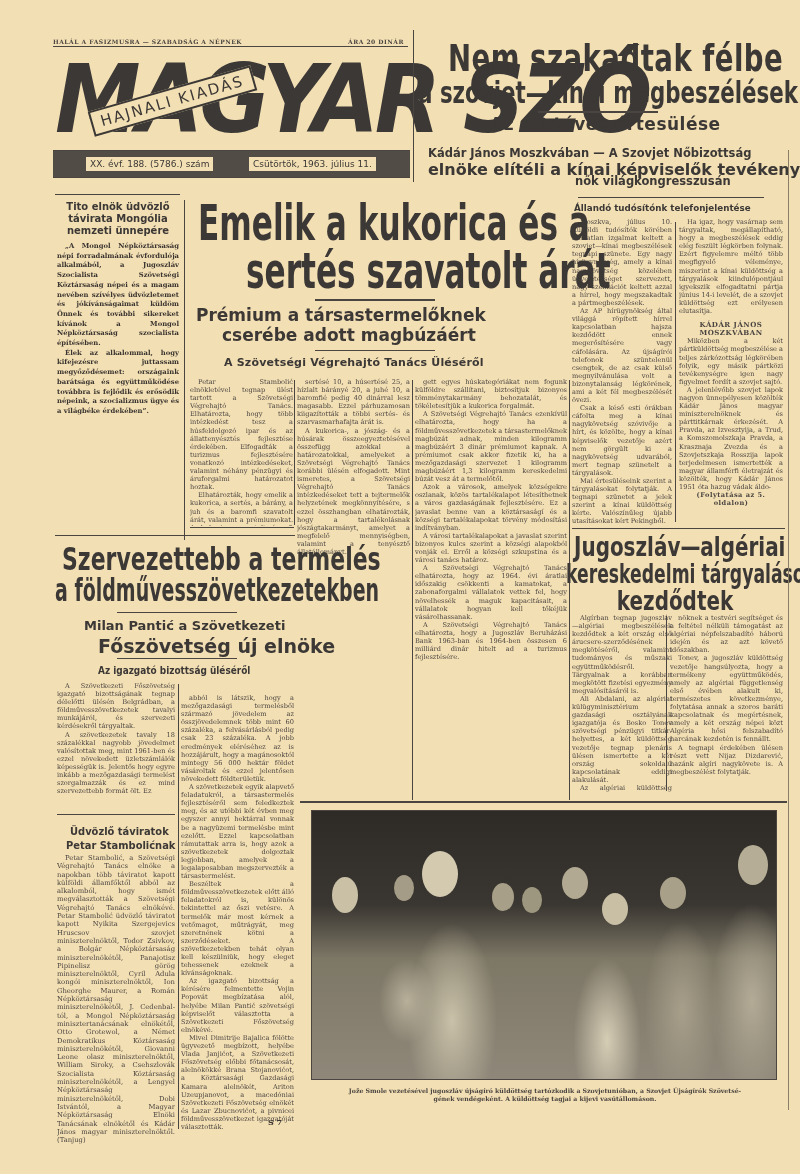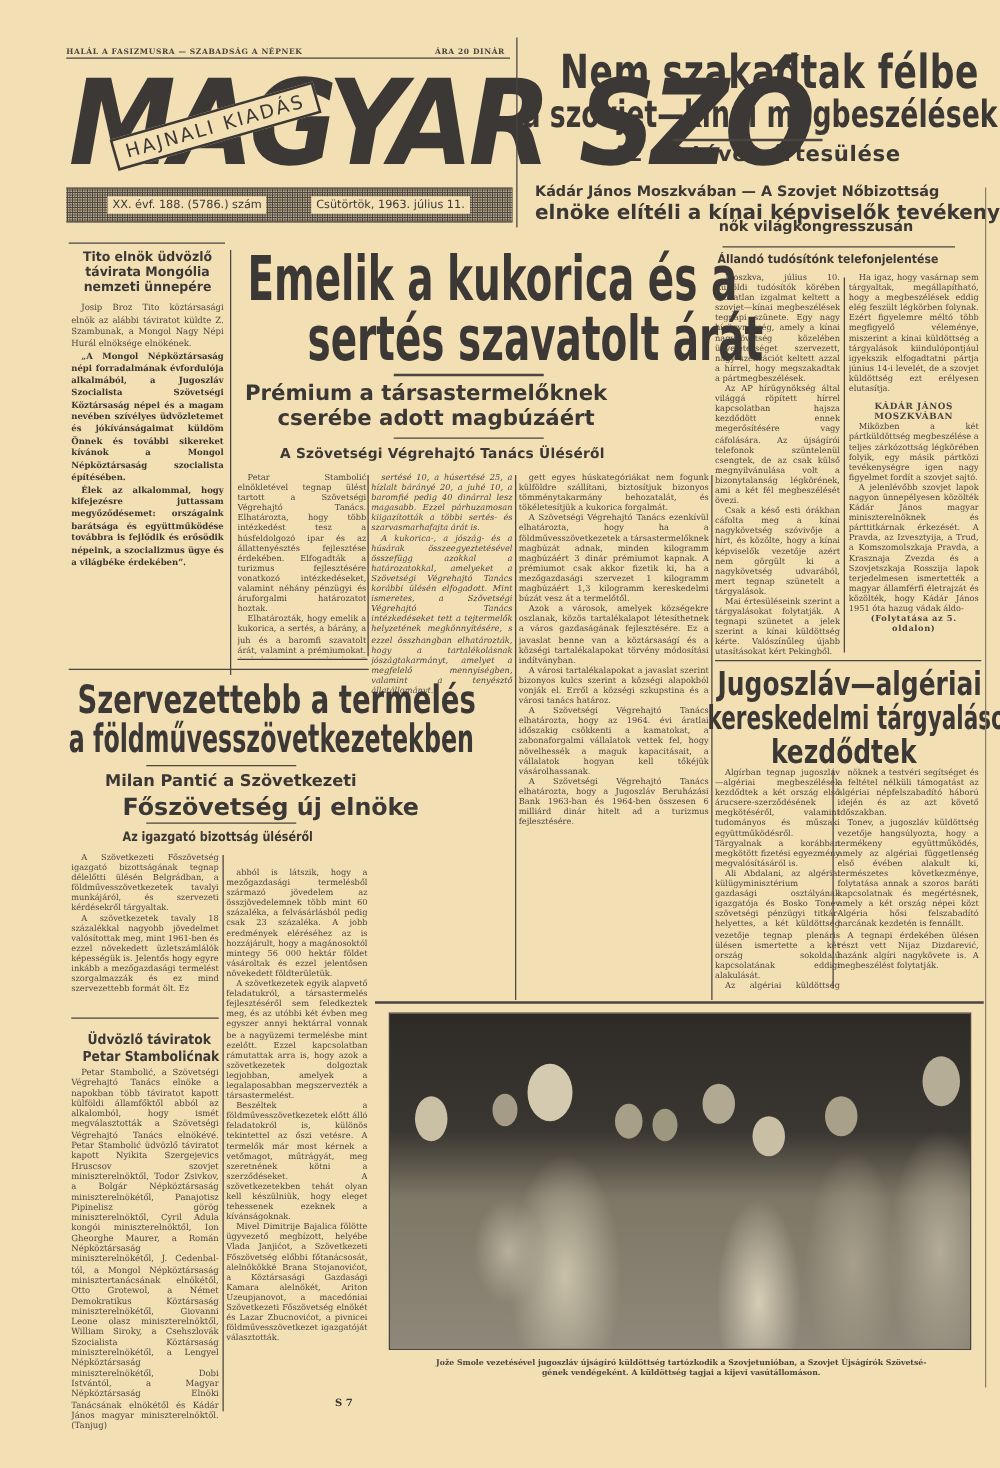--- a/index.html
+++ b/index.html
@@ -97,40 +97,39 @@
     <p class="center-bold" style="margin-top:6px;">KÁDÁR JÁNOS MOSZKVÁBAN</p>
     <p>Miközben a két pártküldöttség megbeszélése a teljes zárkózottság légkörében folyik, egy másik pártközi tevékenységre igen nagy figyelmet fordít a szovjet sajtó.</p>
     <p>A jelenlévőbb szovjet lapok nagyon ünnepélyesen közölték Kádár János magyar miniszterelnöknek és párttitkárnak érkezését. A Pravda, az Izvesztyija, a Trud, a Komszomolszkaja Pravda, a Krasznaja Zvezda és a Szovjetszkaja Rosszija lapok terjedelmesen ismertették a magyar államférfi életrajzát és közölték, hogy Kádár János 1951 óta hazug vádak áldo-</p>
     <p class="center-bold" style="font-size:6.6px;">(Folytatása az 5. oldalon)</p>
   </div>
   <div class="rule-h" style="left:572px;top:528px;width:213px;"></div>
 
   <div class="rule-h" style="left:55px;top:194px;width:125px;"></div>
   <div class="abs sub-bold" style="left:57px;top:200px;width:122px;font-size:10.5px;text-align:center;white-space:normal;line-height:12px;transform:scaleX(0.95);">Tito elnök üdvözlő távirata Mongólia nemzeti ünnepére</div>
   <div class="col" style="left:57px;top:242px;width:122px;height:275px;font-size:6.8px;line-height:9.7px;">
-    <p>Josip Broz Tito köztársasági elnök az alábbi táviratot küldte Z. Szambunak, a Mongol Nagy Népi Hurál elnöksége elnökének.</p>
     <p class="bold">„A Mongol Népköztársaság népi forradalmának évfordulója alkalmából, a Jugoszláv Szocialista Szövetségi Köztársaság népei és a magam nevében szívélyes üdvözletemet és jókívánságaimat küldöm Önnek és további sikereket kívánok a Mongol Népköztársaság szocialista építésében.</p>
     <p class="bold">Élek az alkalommal, hogy kifejezésre juttassam megyőződésemet: országaink barátsága és együttműködése továbbra is fejlődik és erősödik népeink, a szocializmus ügye és a világbéke érdekében”.</p>
   </div>
   <div class="rule-v" style="left:184px;top:200px;height:340px;"></div>
 
   <div class="abs hl-condensed" style="left:198px;top:198px;font-size:38px;transform:scaleX(0.82) scaleY(1.3);">Emelik a kukorica és a</div>
   <div class="abs hl-condensed" style="left:246px;top:246px;font-size:38px;transform:scaleX(0.82) scaleY(1.3);">sertés szavatolt árát</div>
   <div class="rule-h thick" style="left:315px;top:299px;width:120px;"></div>
   <div class="abs sub-bold" style="left:222px;top:326px;font-size:17px;">cserébe adott magbúzáért</div>
   <div class="abs sub-bold" style="left:196px;top:306px;font-size:17px;">Prémium a társastermelőknek</div>
   <div class="rule-h" style="left:315px;top:350px;width:120px;"></div>
   <div class="abs sub-bold" style="left:224px;top:357px;font-size:11px;letter-spacing:0.2px;">A Szövetségi Végrehajtó Tanács Üléséről</div>
 
   <div class="col" style="left:190px;top:378px;width:103px;height:148px;">
     <p>Petar Stambolić elnökletével tegnap ülést tartott a Szövetségi Végrehajtó Tanács. Elhatározta, hogy több intézkedést tesz a húsfeldolgozó ipar és az állattenyésztés fejlesztése érdekében. Elfogadták a turizmus fejlesztésére vonatkozó intézkedéseket, valamint néhány pénzügyi és áruforgalmi határozatot hoztak.</p>
     <p>Elhatározták, hogy emelik a kukorica, a sertés, a bárány, a juh és a baromfi szavatolt árát, valamint a prémiumokat. A kukorica szavatolt ára 2 dinárral, a zsír-</p>
   </div>
   <div class="rule-v" style="left:294px;top:380px;height:145px;"></div>
-  <div class="col" style="left:297px;top:378px;width:113px;height:420px;font-style:italic;">
+  <div class="col" style="left:297px;top:378px;width:113px;height:420px;">
     <p>sertésé 10, a húsertésé 25, a hízlalt bárányé 20, a juhé 10, a baromfié pedig 40 dinárral lesz magasabb. Ezzel párhuzamosan kiigazították a többi sertés- és szarvasmarhafajta árát is.</p>
     <p>A kukorica-, a jószág- és a húsárak összeegyeztetésével összefügg azokkal a határozatokkal, amelyeket a Szövetségi Végrehajtó Tanács korábbi ülésén elfogadott. Mint ismeretes, a Szövetségi Végrehajtó Tanács intézkedéseket tett a tejtermelők helyzetének megkönnyítésére, s ezzel összhangban elhatározták, hogy a tartalékolásnak jószágtakarmányt, amelyet a megfelelő mennyiségben, valamint a tenyésztő állatállományt.</p>
   </div>
   <div class="rule-v" style="left:412px;top:380px;height:420px;"></div>
   <div class="col" style="left:415px;top:378px;width:152px;height:420px;">
     <p>gett egyes húskategóriákat nem fogunk külföldre szállítani, biztosítjuk bizonyos tömménytakarmány behozatalát, és tökéletesítjük a kukorica forgalmát.</p>
     <p>A Szövetségi Végrehajtó Tanács ezenkívül elhatározta, hogy ha a földművesszövetkezetek a társastermelőknek magbúzát adnak, minden kilogramm magbúzáért 3 dinár prémiumot kapnak. A prémiumot csak akkor fizetik ki, ha a mezőgazdasági szervezet 1 kilogramm magbúzáért 1,3 kilogramm kereskedelmi búzát vesz át a termelőtől.</p>
     <p>Azok a városok, amelyek községekre oszlanak, közös tartalékalapot létesíthetnek a város gazdaságának fejlesztésére. Ez a javaslat benne van a köztársaságí és a községi tartalékalapokat törvény módosítási indítványban.</p>
     <p>A városi tartalékalapokat a javaslat szerint bizonyos kulcs szerint a községi alapokból vonják el. Erről a községi szkupstina és a városi tanács határoz.</p>
     <p>A Szövetségi Végrehajtó Tanács elhatározta, hogy az 1964. évi áratlai időszakig csökkenti a kamatokat, a zabonaforgalmi vállalatok vettek fel, hogy növelhessék a maguk kapacitásait, a vállalatok hogyan kell tőkéjük vásárolhassanak.</p>
@@ -150,20 +149,21 @@
 
   <div class="col" style="left:57px;top:682px;width:118px;height:128px;">
     <p>A Szövetkezeti Főszövetség igazgató bizottságának tegnap délelőtti ülésén Belgrádban, a földművesszövetkezetek tavalyi munkájáról, és szervezeti kérdésekről tárgyaltak.</p>
     <p>A szövetkezetek tavaly 18 százalékkal nagyobb jövedelmet valósítottak meg, mint 1961-ben és ezzel növekedett üzletszámlálók képességük is. Jelentős hogy egyre inkább a mezőgazdasági termelést szorgalmazzák és ez mind szervezettebb formát ölt. Ez</p>
   </div>
   <div class="rule-v" style="left:178px;top:684px;height:445px;"></div>
   <div class="col" style="left:181px;top:682px;width:113px;height:445px;margin-top:12px;">
     <p>abból is látszik, hogy a mezőgazdasági termelésből származó jövedelem az összjövedelemnek több mint 60 százaléka, a felvásárlásból pedig csak 23 százaléka. A jobb eredmények eléréséhez az is hozzájárult, hogy a magánosoktól mintegy 56 000 hektár földet vásároltak és ezzel jelentősen növekedett földterületük.</p>
     <p>A szövetkezetek egyik alapvető feladatukról, a társastermelés fejlesztéséről sem feledkeztek meg, és az utóbbi két évben meg egyszer annyi hektárral vonnak be a nagyüzemi termelésbe mint ezelőtt. Ezzel kapcsolatban rámutattak arra is, hogy azok a szövetkezetek dolgoztak legjobban, amelyek a legalaposabban megszervezték a társastermelést.</p>
     <p>Beszéltek a földművesszövetkezetek előtt álló feladatokról is, különös tekintettel az őszi vetésre. A termelők már most kérnek a vetőmagot, műtrágyát, meg szeretnének kötni a szerződéseket. A szövetkezetekben tehát olyan kell készülniük, hogy eleget tehessenek ezeknek a kívánságoknak.</p>
+    <p>Az igazgató bizottság a kérésére felmentette Vojin Popovát megbízatása alól, helyébe Milan Pantić szövetségi képviselőt választotta a Szövetkezeti Főszövetség elnökévé.</p>
     <p>Mivel Dimitrije Bajalica fölötte ügyvezető megbízott, helyébe Vlada Janjićot, a Szövetkezeti Főszövetség előbbi főtanácsosát, alelnökökké Brana Stojanovićot, a Köztársasági Gazdasági Kamara alelnökét, Ariton Uzeupjanovot, a macedóniai Szövetkezeti Főszövetség elnökét és Lazar Zbucnovićot, a pivnicei földművesszövetkezet igazgatóját választották.</p>
   </div>
   <div class="abs" style="left:268px;top:1117px;font-size:8px;font-weight:bold;">S 7</div>
 
   <div class="rule-h" style="left:57px;top:814px;width:118px;"></div>
   <div class="abs sub-bold" style="left:70px;top:826px;font-size:11px;transform:scaleX(0.9);transform-origin:left top;">Üdvözlő táviratok</div>
   <div class="abs sub-bold" style="left:66px;top:840px;font-size:11px;transform:scaleX(0.9);transform-origin:left top;">Petar Stambolićnak</div>
   <div class="col" style="left:57px;top:854px;width:118px;height:290px;font-size:6.8px;line-height:8.3px;">
     <p>Petar Stambolić, a Szövetségi Végrehajtó Tanács elnöke a napokban több táviratot kapott külföldi államfőktől abból az alkalomból, hogy ismét megválasztották a Szövetségi Végrehajtó Tanács elnökévé. Petar Stambolić üdvözlő táviratot kapott Nyikita Szergejevics Hruscsov szovjet miniszterelnöktől, Todor Zsivkov, a Bolgár Népköztársaság miniszterelnökétől, Panajotisz Pipinelisz görög miniszterelnöktől, Cyril Adula kongói miniszterelnöktől, Ion Gheorghe Maurer, a Román Népköztársaság miniszterelnökétől, J. Cedenbal-tól, a Mongol Népköztársaság minisztertanácsának elnökétől, Otto Grotewol, a Német Demokratikus Köztársaság miniszterelnökétől, Giovanni Leone olasz miniszterelnöktől, William Siroky, a Csehszlovák Szocialista Köztársaság miniszterelnökétől, a Lengyel Népköztársaság miniszterelnökétől, Dobi Istvántól, a Magyar Népköztársaság Elnöki Tanácsának elnökétől és Kádár János magyar miniszterelnöktől. (Tanjug)</p>
   </div>

